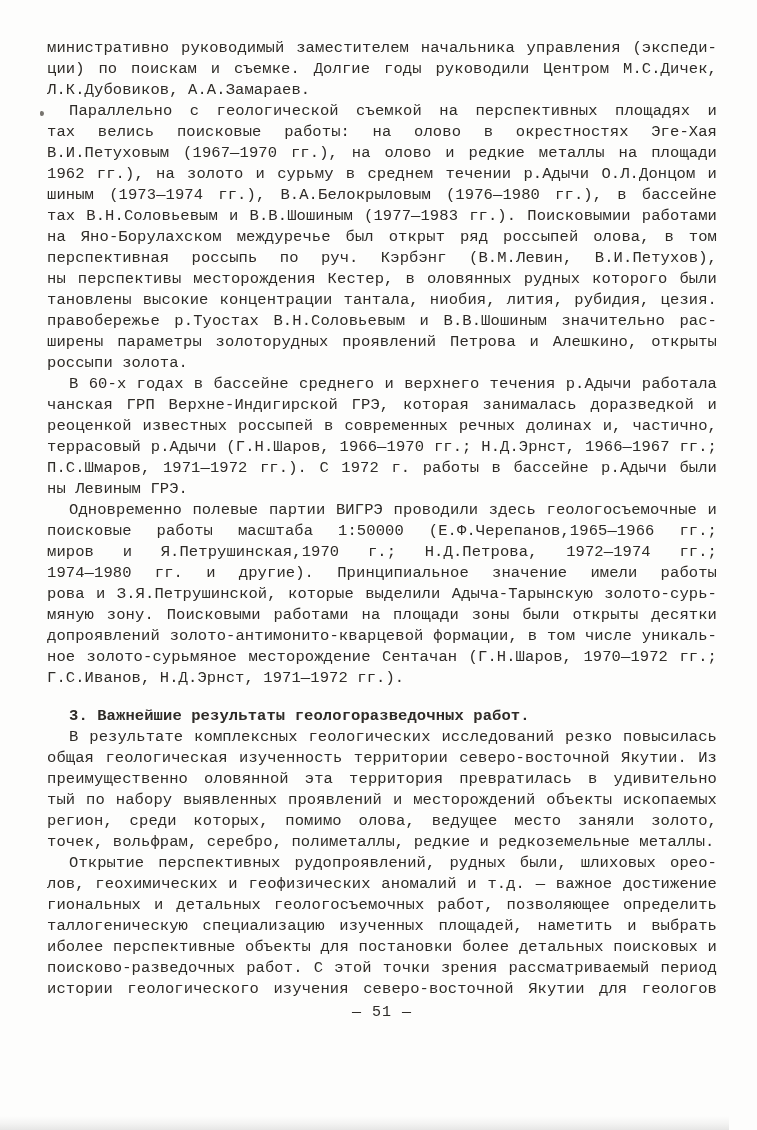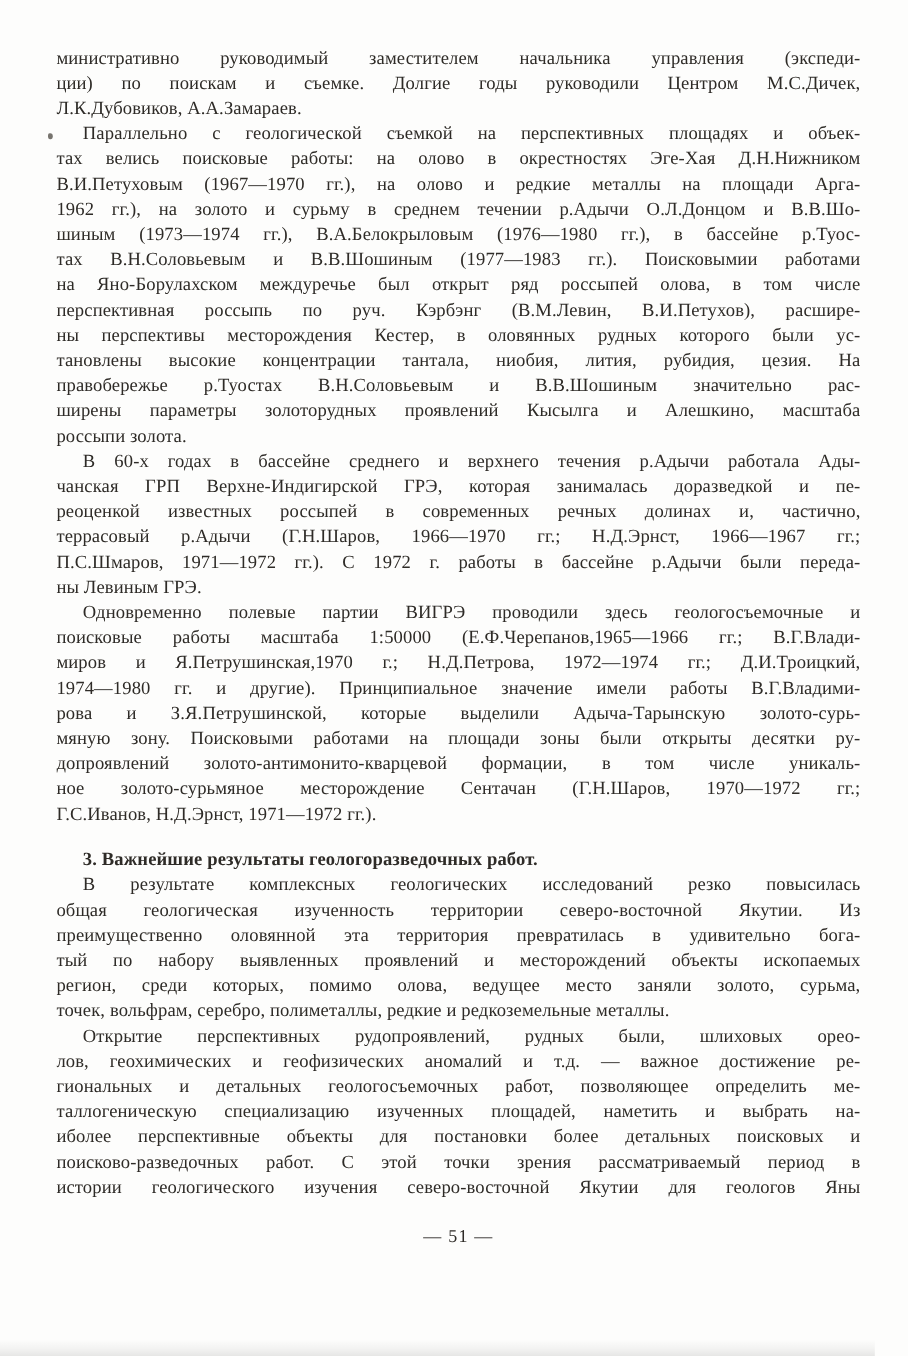--- a/index.html
+++ b/index.html
@@ -11,21 +11,21 @@
     width: 757px;
     height: 1130px;
     background: var(--paper);
     overflow: hidden;
     position: relative;
   }
   .page {
     position: relative;
     width: 729px;
     height: 1130px;
-    font-family: Liberation Serif, serif;
+    font-family: Liberation Mono, monospace;
     color: var(--ink);
   }
   .text-column {
     position: absolute;
     left: 47px;
     top: 38px;
     width: 670px;
     font-size: 15.5px;
     line-height: 21px;
   }
@@ -43,21 +43,21 @@
     text-indent: 22px;
   }
   .block.heading .line {
     font-weight: bold;
     text-align-last: left;
   }
   .block.heading {
     margin-top: 17px;
   }
   .page-number {
-    margin-top: 21px;
+    margin-top: 2px;
     text-align: center;
     font-size: 15px;
     letter-spacing: 1px;
   }
   .scan-speck {
     position: absolute;
     left: 40px;
     top: 111px;
     width: 4px;
     height: 5px;
@@ -92,21 +92,21 @@
           <div class="line">тах велись поисковые работы: на олово в окрестностях Эге-Хая Д.Н.Нижником</div>
           <div class="line">В.И.Петуховым (1967—1970 гг.), на олово и редкие металлы на площади Арга-</div>
           <div class="line">1962 гг.), на золото и сурьму в среднем течении р.Адычи О.Л.Донцом и В.В.Шо-</div>
           <div class="line">шиным (1973—1974 гг.), В.А.Белокрыловым (1976—1980 гг.), в бассейне р.Туос-</div>
           <div class="line">тах В.Н.Соловьевым и В.В.Шошиным (1977—1983 гг.). Поисковымии работами</div>
           <div class="line">на Яно-Борулахском междуречье был открыт ряд россыпей олова, в том числе</div>
           <div class="line">перспективная россыпь по руч. Кэрбэнг (В.М.Левин, В.И.Петухов), расшире-</div>
           <div class="line">ны перспективы месторождения Кестер, в оловянных рудных которого были ус-</div>
           <div class="line">тановлены высокие концентрации тантала, ниобия, лития, рубидия, цезия. На</div>
           <div class="line">правобережье р.Туостах В.Н.Соловьевым и В.В.Шошиным значительно рас-</div>
-          <div class="line">ширены параметры золоторудных проявлений Кысылга и Алешкино, масштаба</div>
+          <div class="line">ширены параметры золоторудных проявлений Петрова и Алешкино, открыты</div>
           <div class="line last">россыпи золота.</div>
         </div>
         <div class="block paragraph">
           <div class="line indent">В 60-х годах в бассейне среднего и верхнего течения р.Адычи работала Ады-</div>
           <div class="line">чанская ГРП Верхне-Индигирской ГРЭ, которая занималась доразведкой и пе-</div>
           <div class="line">реоценкой известных россыпей в современных речных долинах и, частично,</div>
           <div class="line">террасовый р.Адычи (Г.Н.Шаров, 1966—1970 гг.; Н.Д.Эрнст, 1966—1967 гг.;</div>
           <div class="line">П.С.Шмаров, 1971—1972 гг.). С 1972 г. работы в бассейне р.Адычи были переда-</div>
           <div class="line last">ны Левиным ГРЭ.</div>
         </div>

